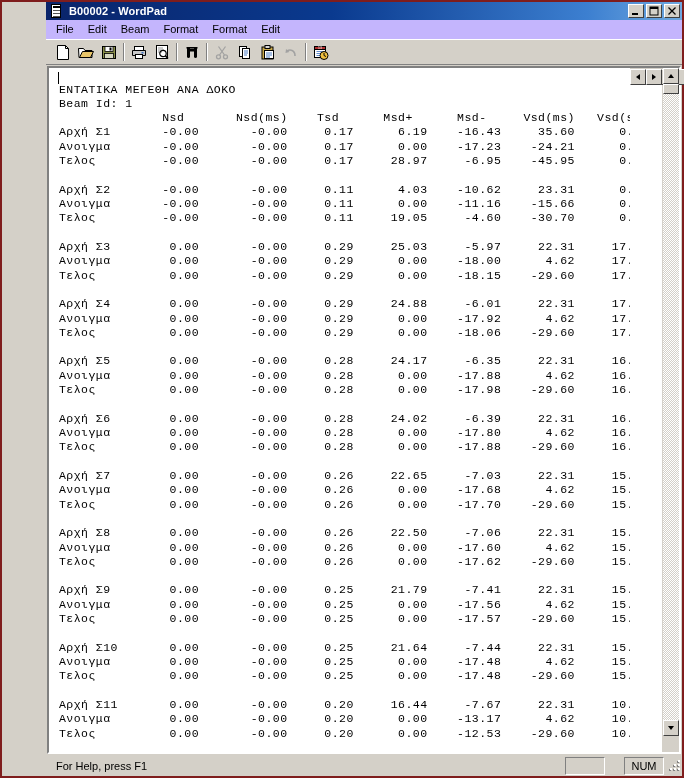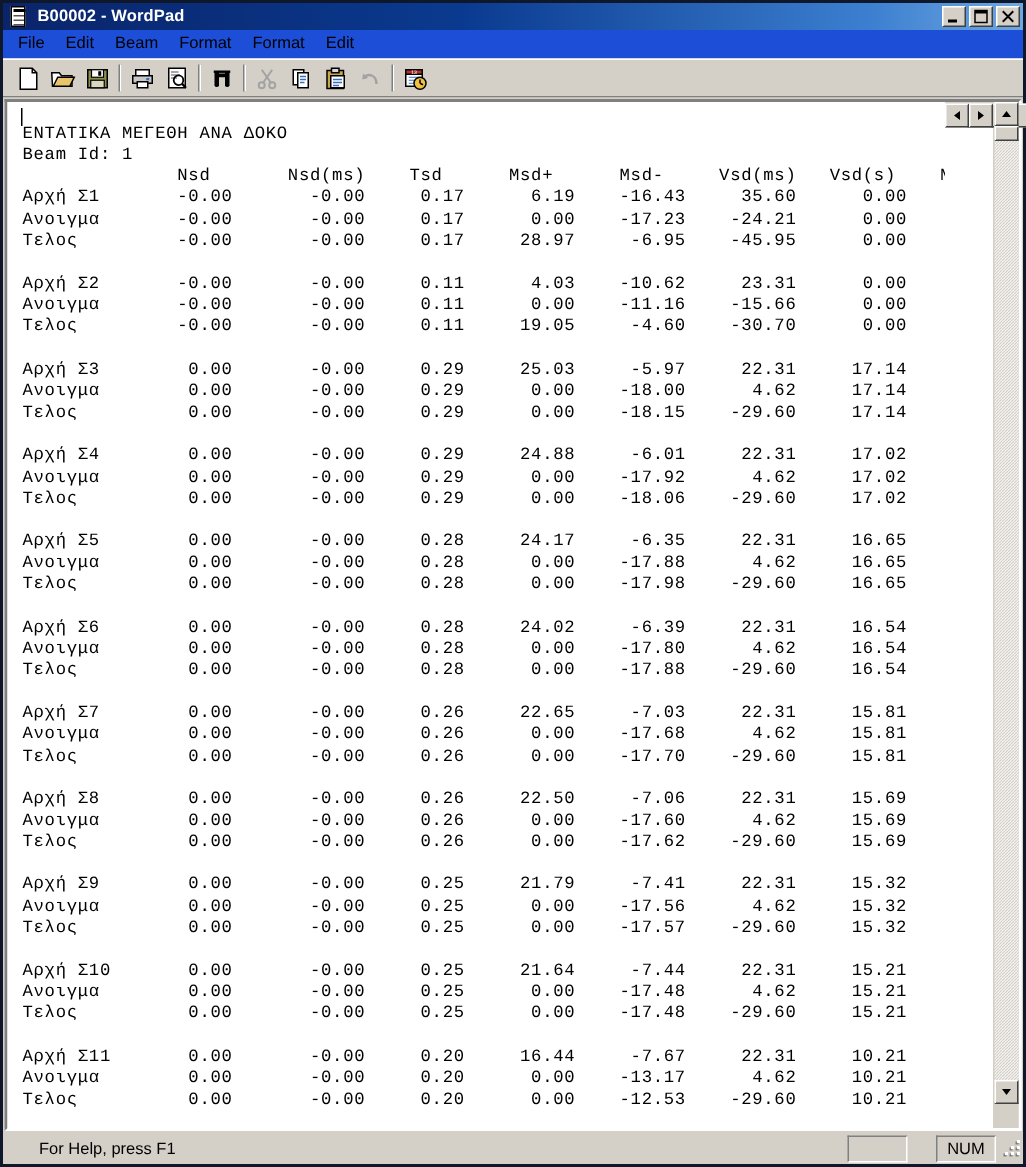--- a/index.html
+++ b/index.html
@@ -16,24 +16,25 @@
     -webkit-font-smoothing: none;
   }
 
   
   #app-window {
     position: absolute;
     left: 0; top: 0;
     width: 684px;
     height: 778px;
     background: #d4d0c8;
-    border: 2px solid #0f172a;
+    border: 2px solid #7f1d1d;
     box-sizing: border-box;
     display: flex;
     flex-direction: column;
+    padding-left: 44px;
   }
 
   
   #title-bar {
     height: 18px;
     min-height: 18px;
     background: linear-gradient(to right, #0a246a 0%, #0a3a8f 45%, #3c7fd0 85%, #6fa8e0 100%);
     display: flex;
     align-items: center;
     padding: 0 2px 0 3px;
@@ -86,21 +87,21 @@
     box-sizing: border-box;
     position: relative;
     cursor: default;
   }
   .caption-btn svg { position: absolute; left: 0; top: 0; }
 
   
   #menu-bar {
     height: 19px;
     min-height: 19px;
-    background: #1d4ed8;
+    background: #c4b5fd;
     display: flex;
     align-items: center;
     padding-left: 3px;
     border-bottom: none;
   }
   .menu-item {
     padding: 2px 7px 3px 7px;
     font-size: 11px;
     color: #000;
     cursor: default;
@@ -283,21 +284,21 @@
     height: 18px;
     box-sizing: border-box;
     display: flex;
     align-items: center;
     padding: 0 4px;
     font-size: 11px;
     color: #000;
     white-space: nowrap;
     overflow: hidden;
   }
-  #status-help { flex: 1 1 auto; border-color: transparent; border-left: 0; margin-left: 20px; }
+  #status-help { flex: 1 1 auto; border-color: transparent; border-left: 0; margin-left: 6px; }
   #status-blank { width: 40px; flex: 0 0 auto; }
   #status-num   { width: 40px; flex: 0 0 auto; justify-content: center; margin-left: 19px; }
   #status-grip {
     width: 16px; height: 16px;
     flex: 0 0 auto;
     position: relative;
     margin-left: 2px;
   }
   #status-grip i {
     position: absolute;

